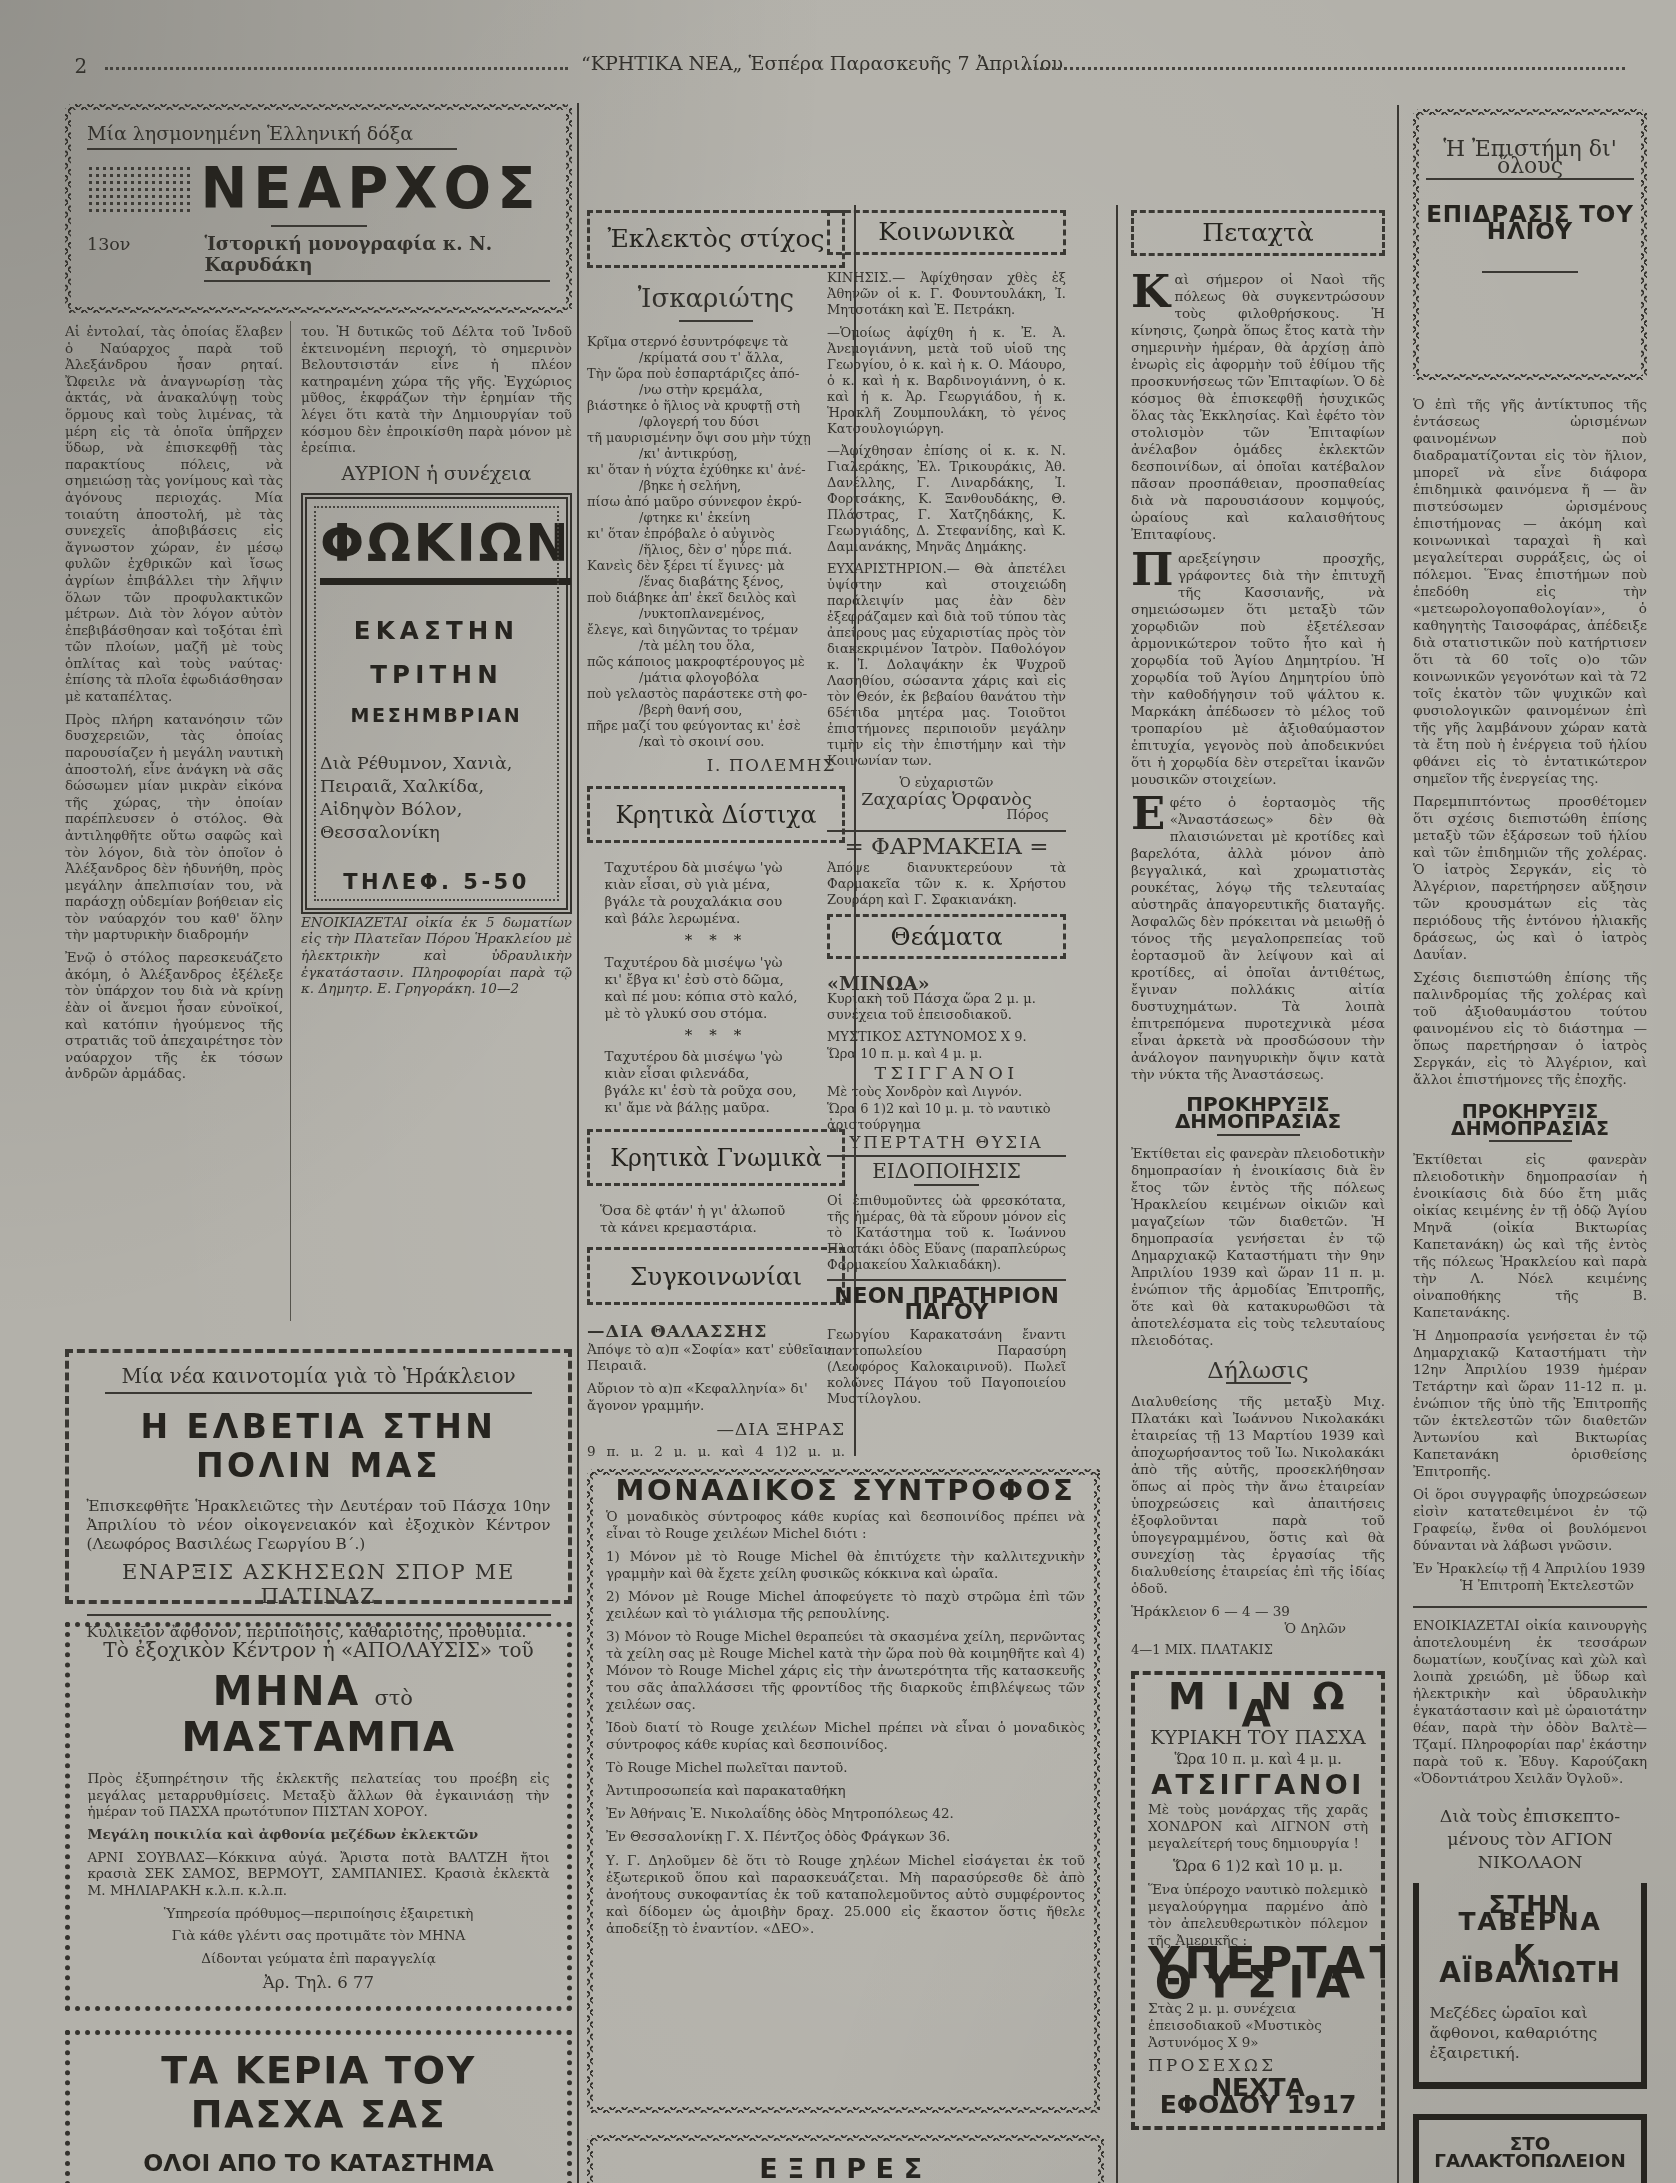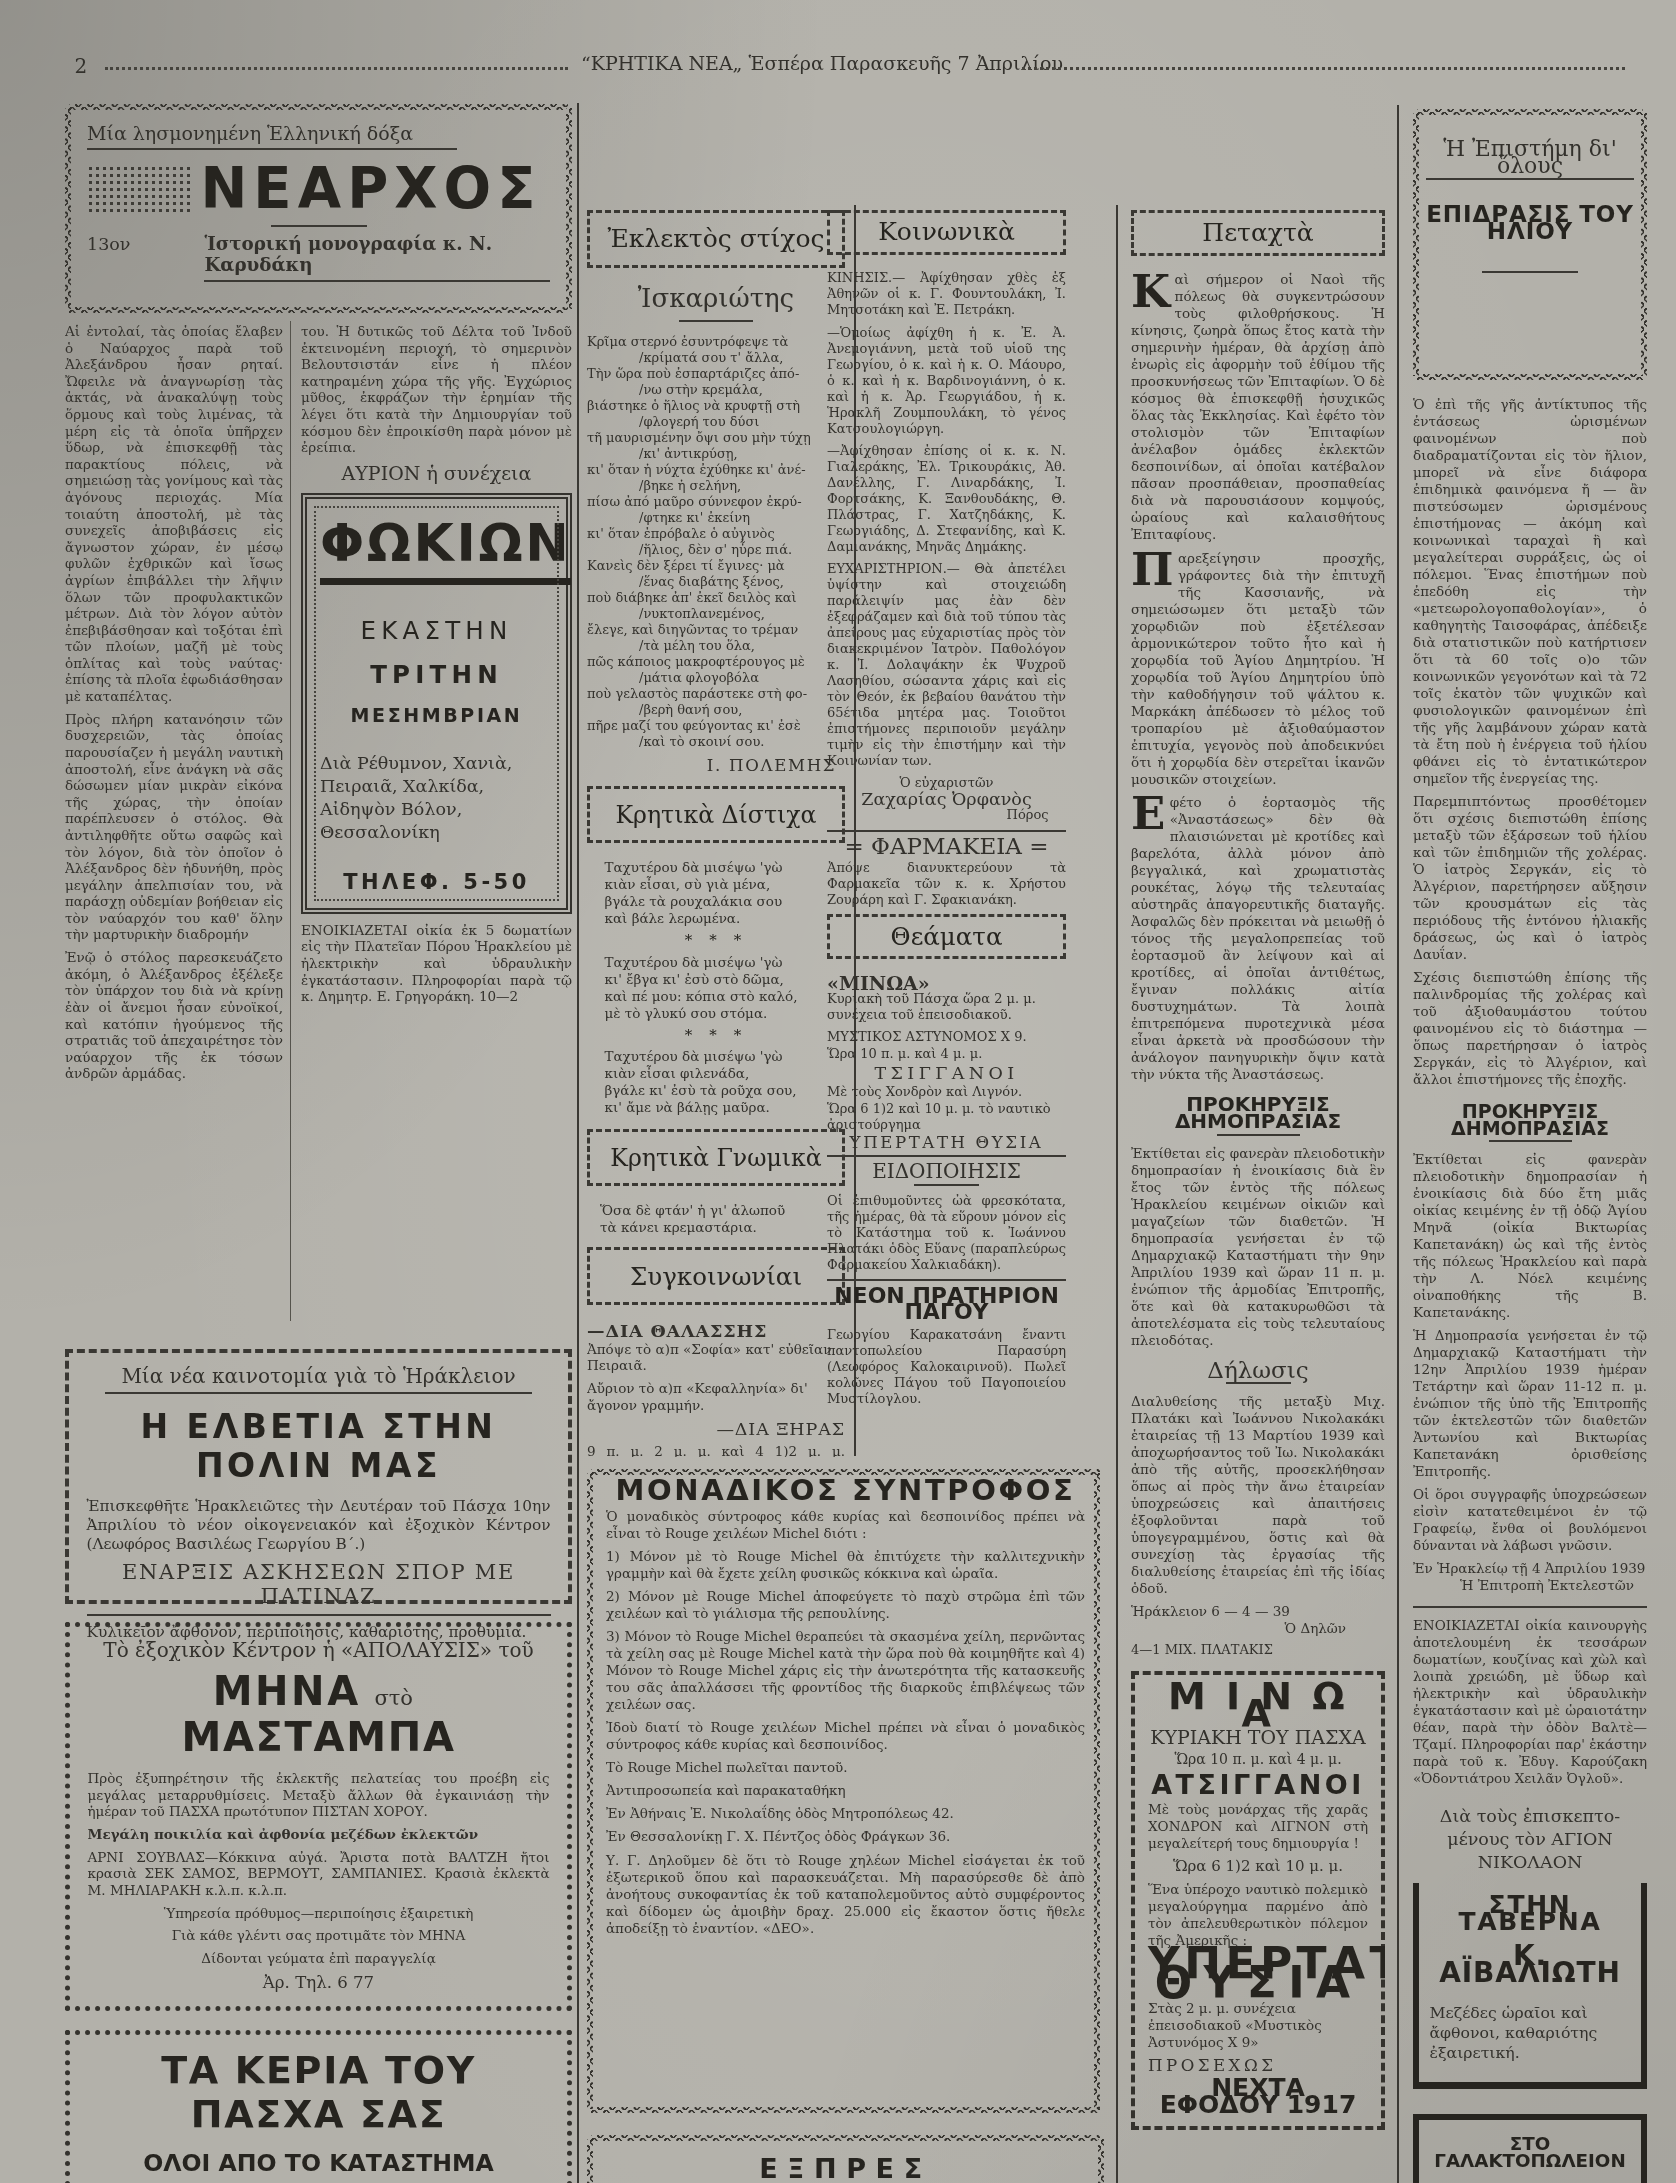--- a/index.html
+++ b/index.html
@@ -90,27 +90,27 @@
     <p class="pre">Πρὸς πλήρη κατανόησιν τῶν δυσχερειῶν, τὰς ὁποίας παρουσίαζεν ἡ μεγάλη ναυτικὴ ἀποστολή, εἶνε ἀνάγκη νὰ σᾶς δώσωμεν μίαν μικρὰν εἰκόνα τῆς χώρας, τὴν ὁποίαν παρέπλευσεν ὁ στόλος. Θὰ ἀντιληφθῆτε οὕτω σαφῶς καὶ τὸν λόγον, διὰ τὸν ὁποῖον ὁ Ἀλέξανδρος δὲν ἠδυνήθη, πρὸς μεγάλην ἀπελπισίαν του, νὰ παράσχῃ οὐδεμίαν βοήθειαν εἰς τὸν ναύαρχόν του καθ' ὅλην τὴν μαρτυρικὴν διαδρομήν</p>
     <p class="pre">Ἐνῷ ὁ στόλος παρεσκευάζετο ἀκόμη, ὁ Ἀλέξανδρος ἐξέλεξε τὸν ὑπάρχον του διὰ νὰ κρίνῃ ἐὰν οἱ ἄνεμοι ἦσαν εὐνοϊκοί, καὶ κατόπιν ἡγούμενος τῆς στρατιᾶς τοῦ ἀπεχαιρέτησε τὸν ναύαρχον τῆς ἐκ τόσων ἀνδρῶν ἀρμάδας.</p>
   </div>
 
   <div class="abs" style="left:301px;top:323px;width:271px;height:996px;overflow:hidden;">
     <p class="b j">του. Ἡ δυτικῶς τοῦ Δέλτα τοῦ Ἰνδοῦ ἐκτεινομένη περιοχή, τὸ σημερινὸν Βελουτσιστάν εἶνε ἡ πλέον κατηραμένη χώρα τῆς γῆς. Ἐγχώριος μῦθος, ἐκφράζων τὴν ἐρημίαν τῆς λέγει ὅτι κατὰ τὴν Δημιουργίαν τοῦ κόσμου δὲν ἐπροικίσθη παρὰ μόνον μὲ ἐρείπια.</p>
     <div class="c" style="font-size:19px;margin:4.4px 0 9.6px 0;">ΑΥΡΙΟΝ  ἡ συνέχεια</div>
 
     <div style="border:6.1px double #34322d;outline:2.6px dotted #45433d;outline-offset:-15px;padding:14px 13px;text-align:center;">
       <div class="sans ink" style="font-size:52px;font-weight:bold;letter-spacing:2.6px;border-bottom:7px solid #26241f;display:inline-block;padding-bottom:4.4px;">ΦΩΚΙΩΝ</div>
-      <div class="sans ink" style="font-size:24.5px;font-weight:normal;letter-spacing:5.2px;margin-top:31px;">ΕΚΑΣΤΗΝ</div>
+      <div class="sans ink" style="font-size:24.5px;font-weight:bold;letter-spacing:5.2px;margin-top:31px;">ΕΚΑΣΤΗΝ</div>
       <div class="sans ink" style="font-size:24.5px;font-weight:bold;letter-spacing:5.2px;margin-top:15px;">ΤΡΙΤΗΝ</div>
       <div class="sans ink" style="font-size:19px;font-weight:bold;letter-spacing:2.6px;margin-top:15px;">ΜΕΣΗΜΒΡΙΑΝ</div>
       <div style="font-size:17.5px;line-height:23px;margin-top:26px;text-align:left;">Διὰ Ρέθυμνον, Χανιὰ, Πειραιᾶ, Χαλκίδα, Αἰδηψὸν Βόλον, Θεσσαλονίκη</div>
       <div class="sans ink" style="font-size:21px;font-weight:bold;letter-spacing:3.5px;margin-top:26px;">ΤΗΛΕΦ.  5-50</div>
     </div>
-    <p class="b j" style="margin-top:8px;">ΕΝΟΙΚΙΑΖΕΤΑΙ οἰκία ἐκ 5 δωματίων εἰς τὴν Πλατεῖαν Πόρου Ἡρακλείου μὲ ἠλεκτρικὴν καὶ ὑδραυλικὴν ἐγκατάστασιν. Πληροφορίαι παρὰ τῷ κ. Δημητρ. Ε. Γρηγοράκη.            10—2</p>
+    <p class="b j" style="margin-top:0;font-style:italic;">ΕΝΟΙΚΙΑΖΕΤΑΙ οἰκία ἐκ 5 δωματίων εἰς τὴν Πλατεῖαν Πόρου Ἡρακλείου μὲ ἠλεκτρικὴν καὶ ὑδραυλικὴν ἐγκατάστασιν. Πληροφορίαι παρὰ τῷ κ. Δημητρ. Ε. Γρηγοράκη.            10—2</p>
   </div>
 
   <div class="abs" style="left:65px;top:1349px;width:507px;height:255px;border:4.4px dashed #3a3833;padding:10.5px 17.5px;box-sizing:border-box;">
     <div class="c underl" style="font-size:20px;width:92%;margin:0 auto;">Μία νέα καινοτομία  γιὰ  τὸ  Ἡράκλειον</div>
     <div class="sans ink c" style="font-size:33px;font-weight:bold;letter-spacing:3.5px;margin-top:13px;">Η ΕΛΒΕΤΙΑ ΣΤΗΝ ΠΟΛΙΝ ΜΑΣ</div>
     <p class="b j" style="font-size:15.3px;line-height:19px;margin-top:12.2px;">Ἐπισκεφθῆτε Ἡρακλειῶτες τὴν Δευτέραν τοῦ Πάσχα 10ην Ἀπριλίου τὸ νέον οἰκογενειακόν καὶ ἐξοχικὸν Κέντρον (Λεωφόρος Βασιλέως Γεωργίου Β΄.)</p>
     <div class="c" style="font-size:21px;letter-spacing:1.7px;border-bottom:2.6px solid #3a3833;padding-bottom:6.1px;">ΕΝΑΡΞΙΣ  ΑΣΚΗΣΕΩΝ  ΣΠΟΡ  ΜΕ  ΠΑΤΙΝΑΖ</div>
     <p class="b" style="font-size:15.3px;margin-top:7.9px;">Κυλικεῖον ἄφθονον, περιποίησις, καθαριότης, προθυμία.</p>
   </div>
 

